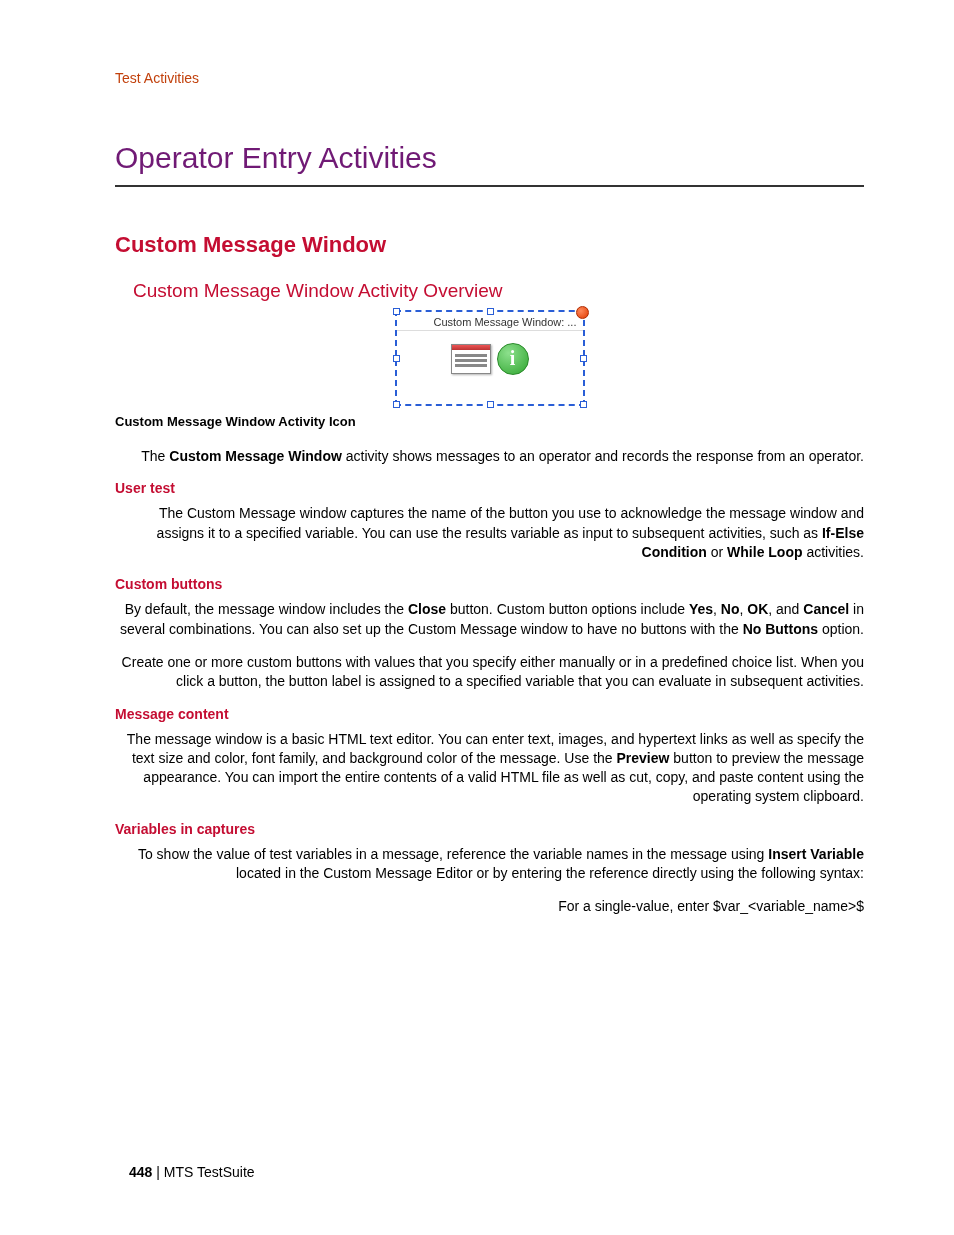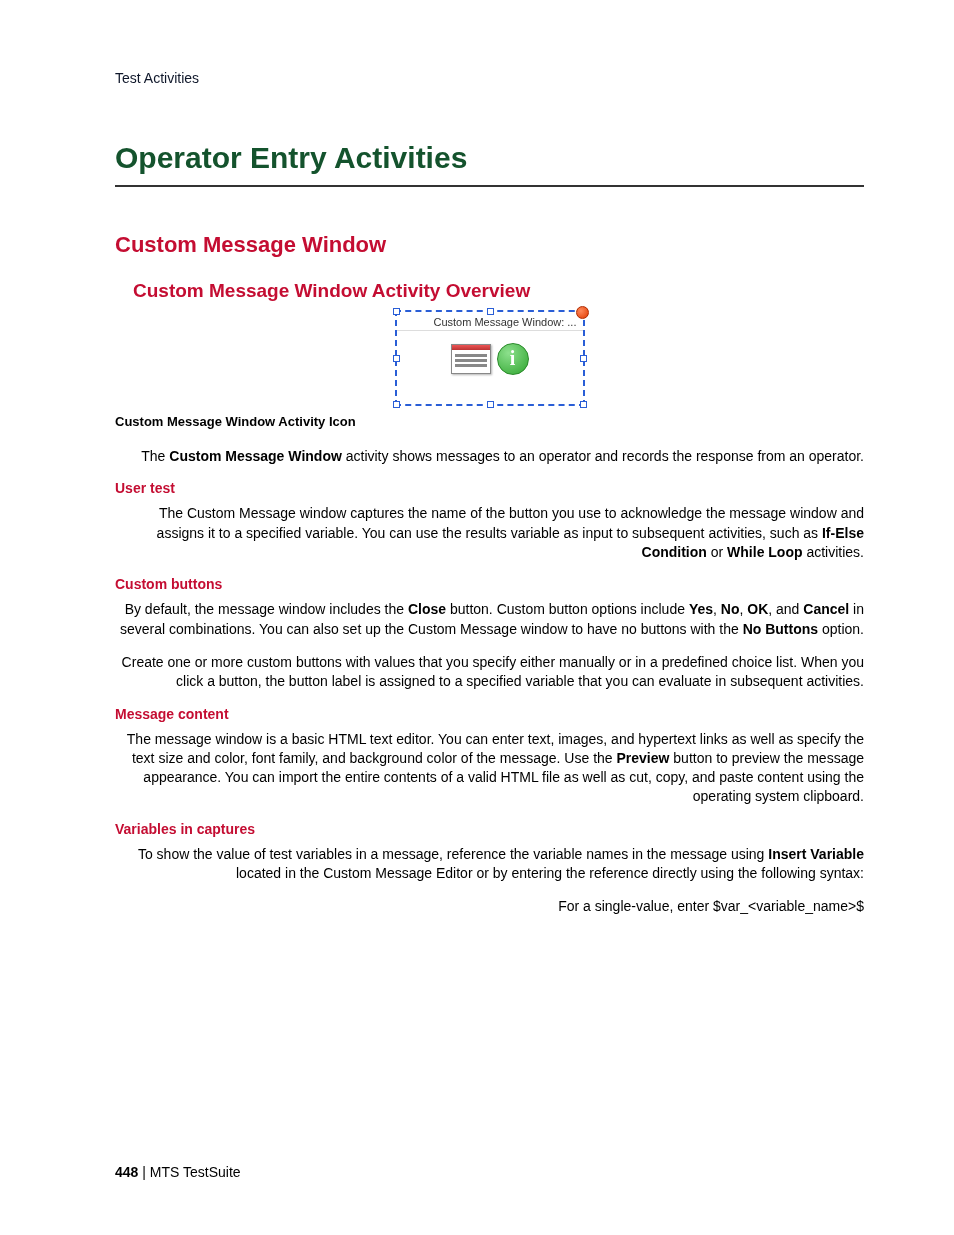--- a/index.html
+++ b/index.html
@@ -11,46 +11,46 @@
     background: #fff;
     width: 954px;
     height: 1235px;
     box-sizing: border-box;
     position: relative;
   }
   .page {
     padding: 70px 90px 0 115px;
   }
   .breadcrumb {
-    color: #0f172a;
+    color: #c2410c;
     font-size: 14px;
     margin-bottom: 55px;
   }
   h1.main-title {
-    color: #14532d;
+    color: #701a75;
     font-size: 30px;
-    font-weight: bold;
+    font-weight: normal;
     margin: 0 0 6px 0;
     padding-bottom: 4px;
   }
   .title-rule {
     border: none;
     border-top: 2px solid #333;
     margin: 0 0 45px 0;
   }
   h2.section-title {
     color: #c40d32;
     font-size: 22px;
     font-weight: bold;
     margin: 0 0 22px 0;
   }
   h3.subsection-title {
     color: #c40d32;
     font-size: 19px;
-    font-weight: bold;
+    font-weight: normal;
     margin: 0 0 8px 18px;
   }
   .figure {
     text-align: center;
     margin: 0 0 6px 0;
   }
   .icon-box {
     display: inline-block;
     border: 2px dashed #2a5ed6;
     width: 186px;
@@ -130,21 +130,21 @@
     text-align: right;
   }
   h4.minor {
     color: #c40d32;
     font-size: 14px;
     font-weight: bold;
     margin: 0 0 8px 0;
   }
   .footer {
     position: absolute;
-    left: 115px;
+    left: 129px;
     bottom: 55px;
     font-size: 14px;
   }
   .footer .pn { font-weight: bold; }
   b { font-weight: bold; }
 </style>
 </head>
 <body>
 
 <div class="page">

